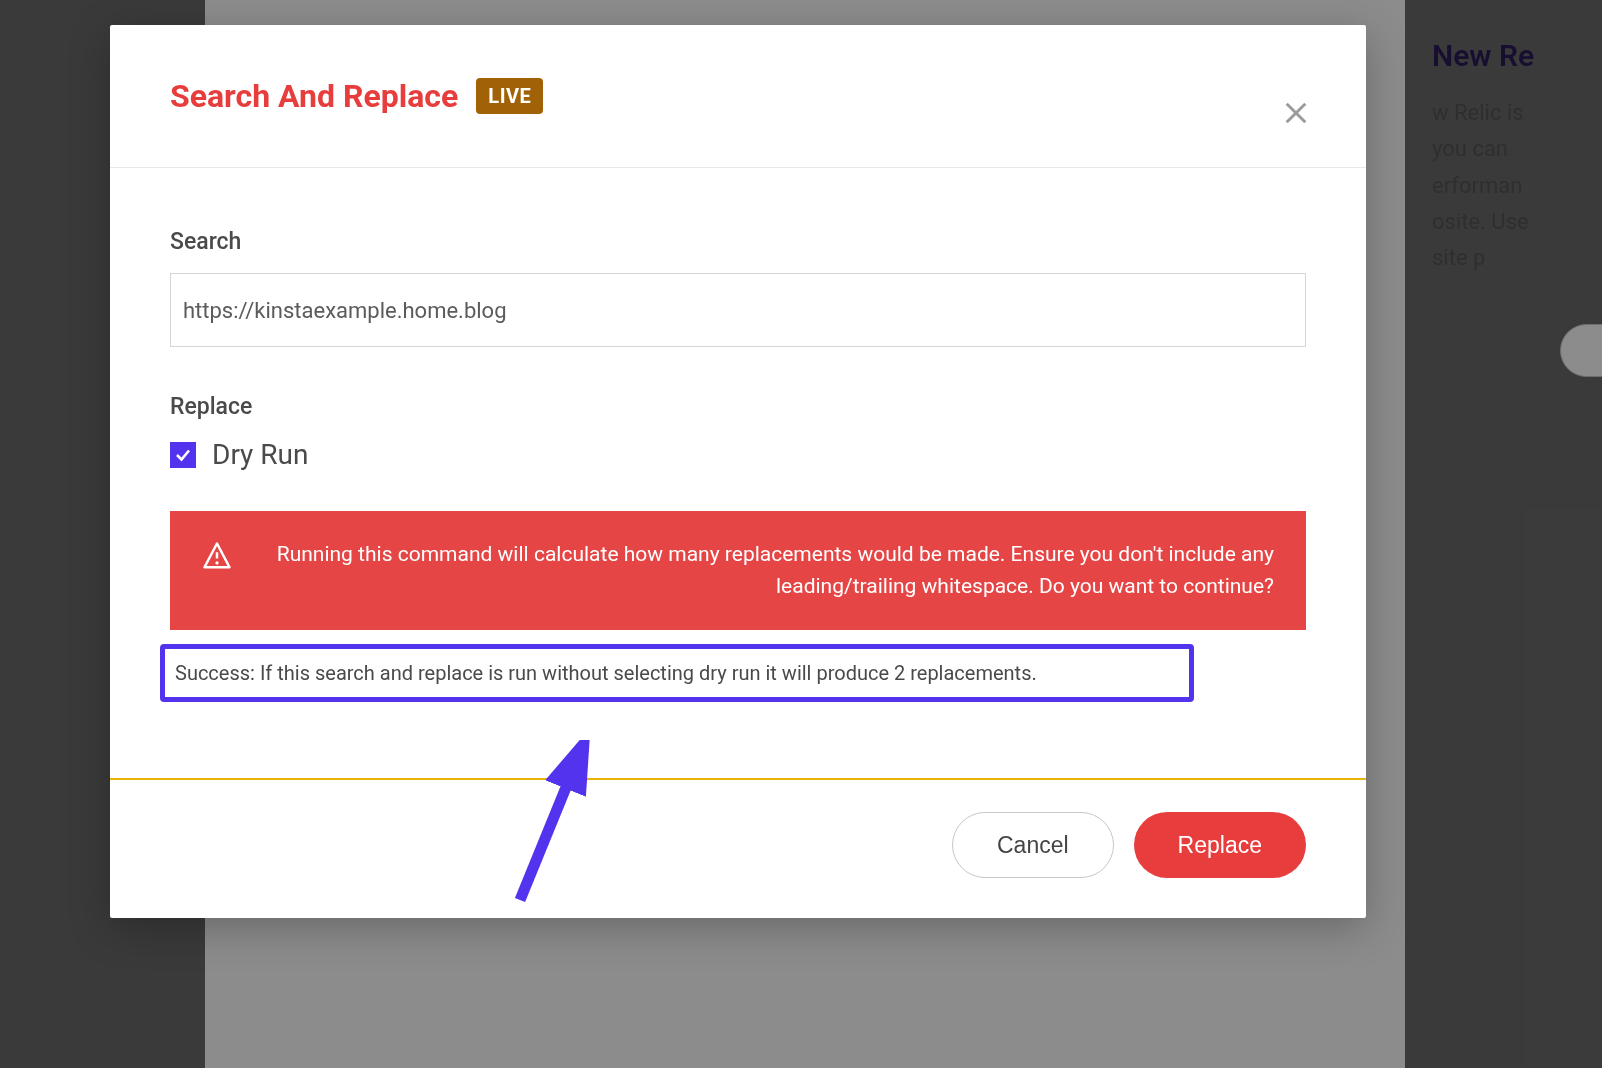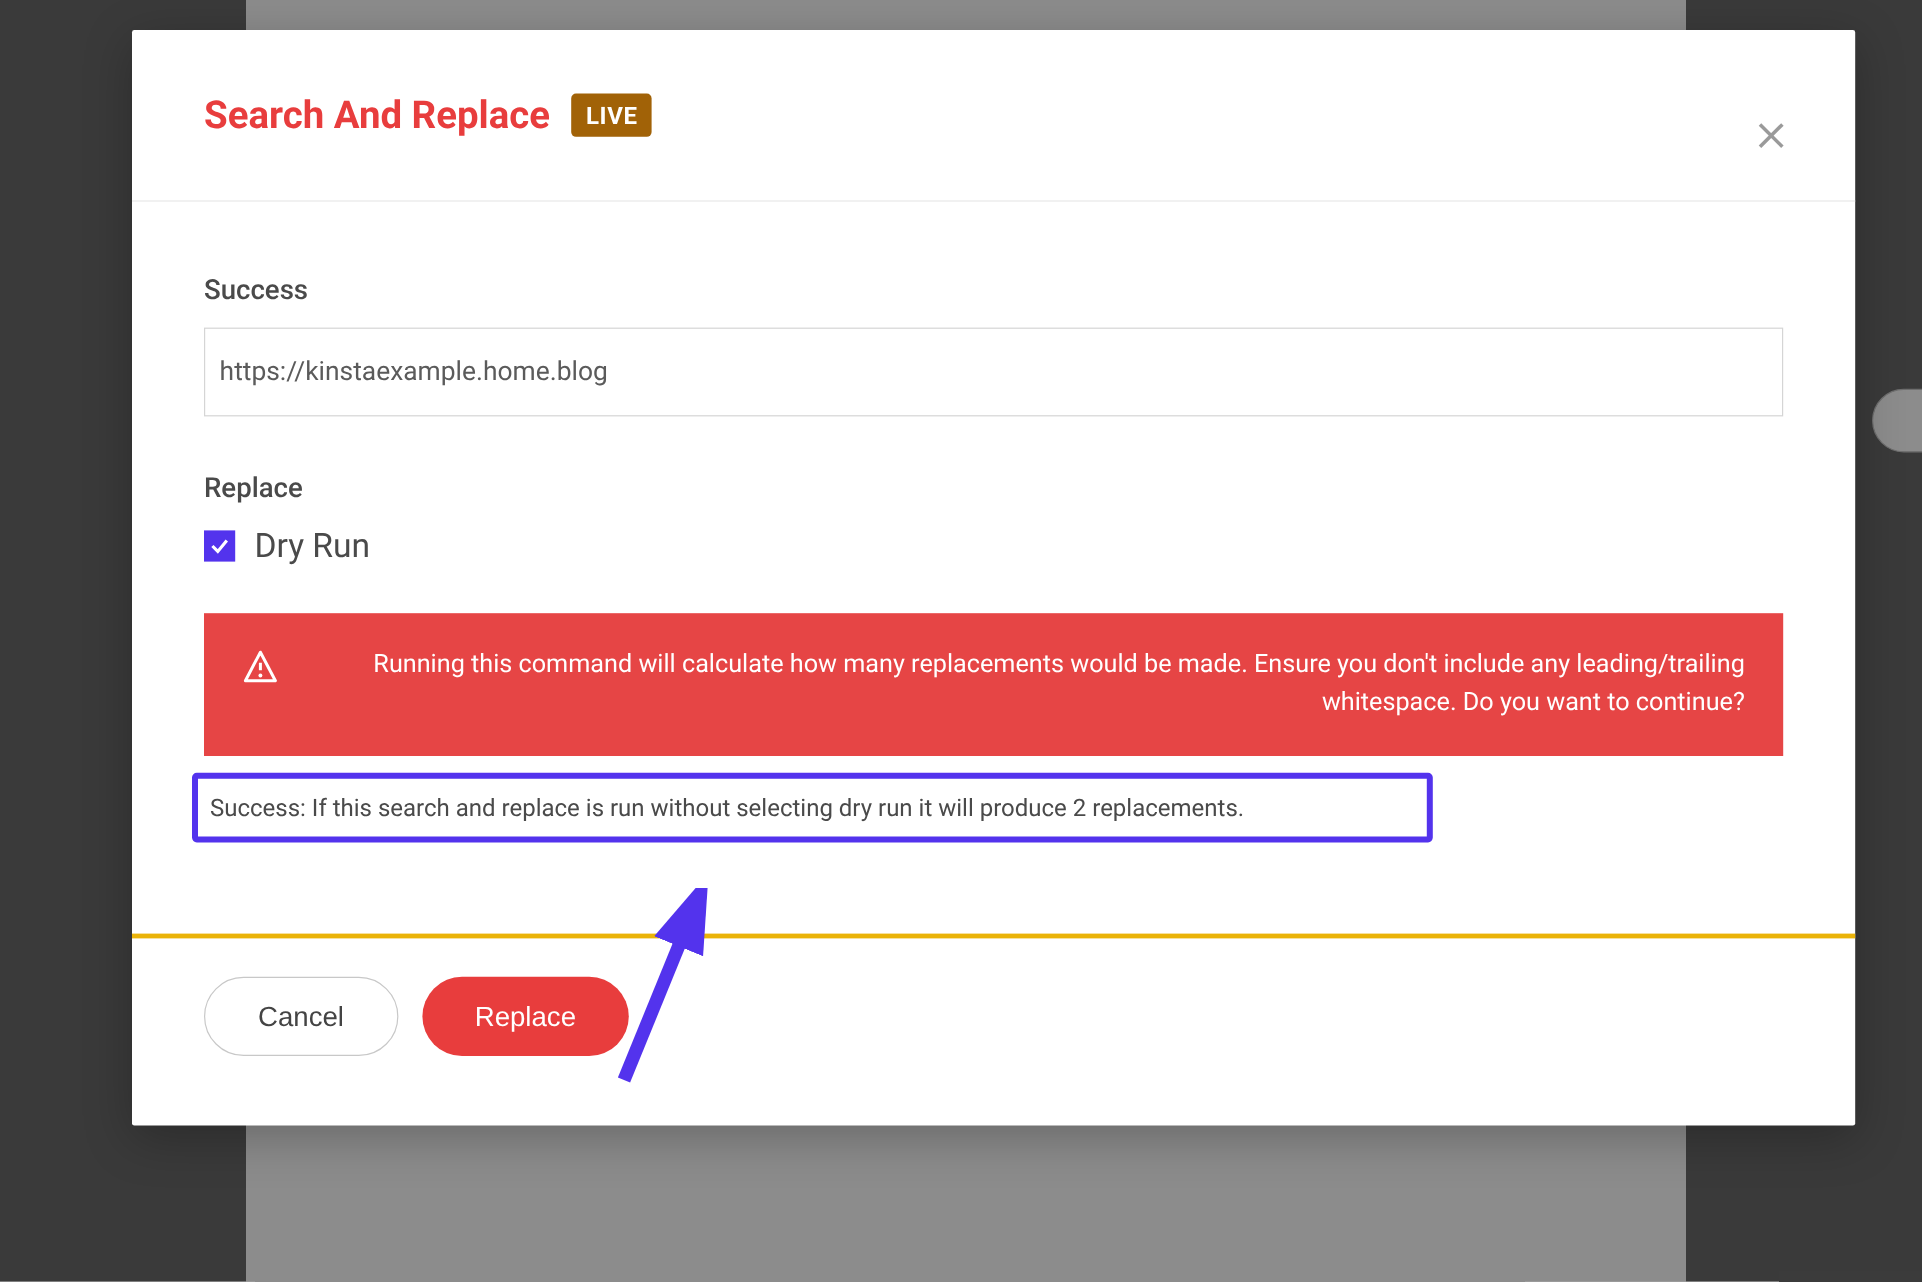--- a/index.html
+++ b/index.html
@@ -55,21 +55,21 @@
     }
     .dim {
       position: absolute;
       top: 0; left: 0; right: 0; bottom: 0;
       background: rgba(0,0,0,0.45);
     }
     .modal {
       position: absolute;
       top: 25px;
       left: 110px;
-      width: 1436px;
+      width: 1256px;
       background: #fff;
       border-radius: 2px;
       box-shadow: 0 10px 40px rgba(0,0,0,0.25);
     }
     .modal-header {
       display: flex;
       align-items: center;
       padding: 52px 60px 52px 60px;
       border-bottom: 1px solid #e8e8e8;
       position: relative;
@@ -170,23 +170,24 @@
     .arrow-svg {
       position: absolute;
       left: 380px;
       top: 715px;
       width: 120px;
       height: 180px;
       pointer-events: none;
     }
     .modal-footer {
       margin-top: 56px;
-      border-top: 4px solid #eab308;
-      padding: 32px 60px 58px 60px;
-      display: flex;
+      border-top: 2px solid #eab308;
+      padding: 32px 60px 40px 60px;
+      display: flex;
+      justify-content: flex-end;
       gap: 20px;
     }
     .btn {
       height: 66px;
       padding: 0 44px;
       border-radius: 999px;
       font-size: 23px;
       font-weight: 500;
       cursor: pointer;
       border: none;
@@ -230,21 +231,21 @@
     <div class="live-badge">LIVE</div>
     <div class="close-btn">
       <svg viewBox="0 0 24 24">
         <line x1="4" y1="4" x2="20" y2="20" stroke="#9a9a9a" stroke-width="2.5"></line>
         <line x1="20" y1="4" x2="4" y2="20" stroke="#9a9a9a" stroke-width="2.5"></line>
       </svg>
     </div>
   </div>
 
   <div class="modal-body">
-    <div class="field-label">Success</div>
+    <div class="field-label">Search</div>
     <input class="text-input" type="text" value="https://kinstaexample.home.blog" style="">
 
     <div class="field-label">Replace</div>
 
     <div class="checkbox-row">
       <div class="checkbox">
         <svg viewBox="0 0 24 24">
           <polyline points="4,12 10,18 20,6" fill="none" stroke="#fff" stroke-width="3.5"></polyline>
         </svg>
       </div>

